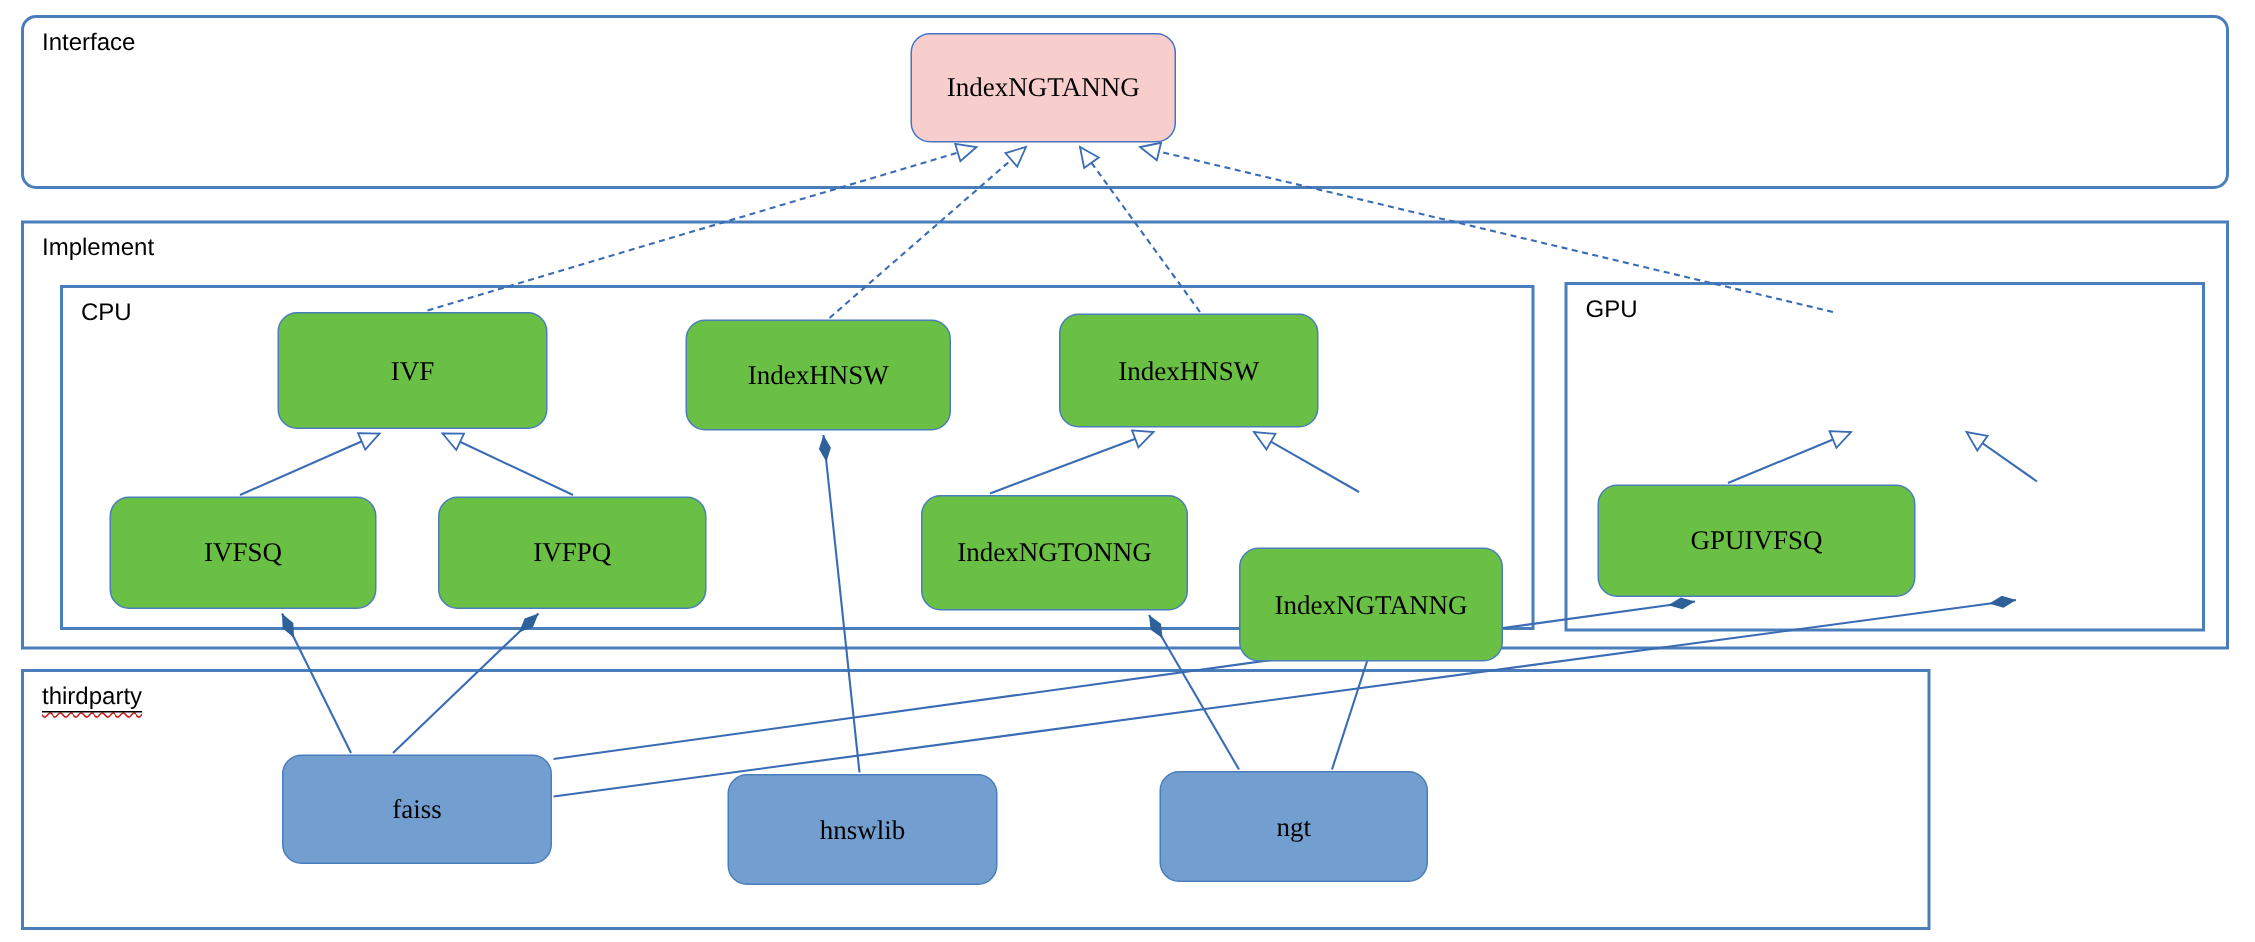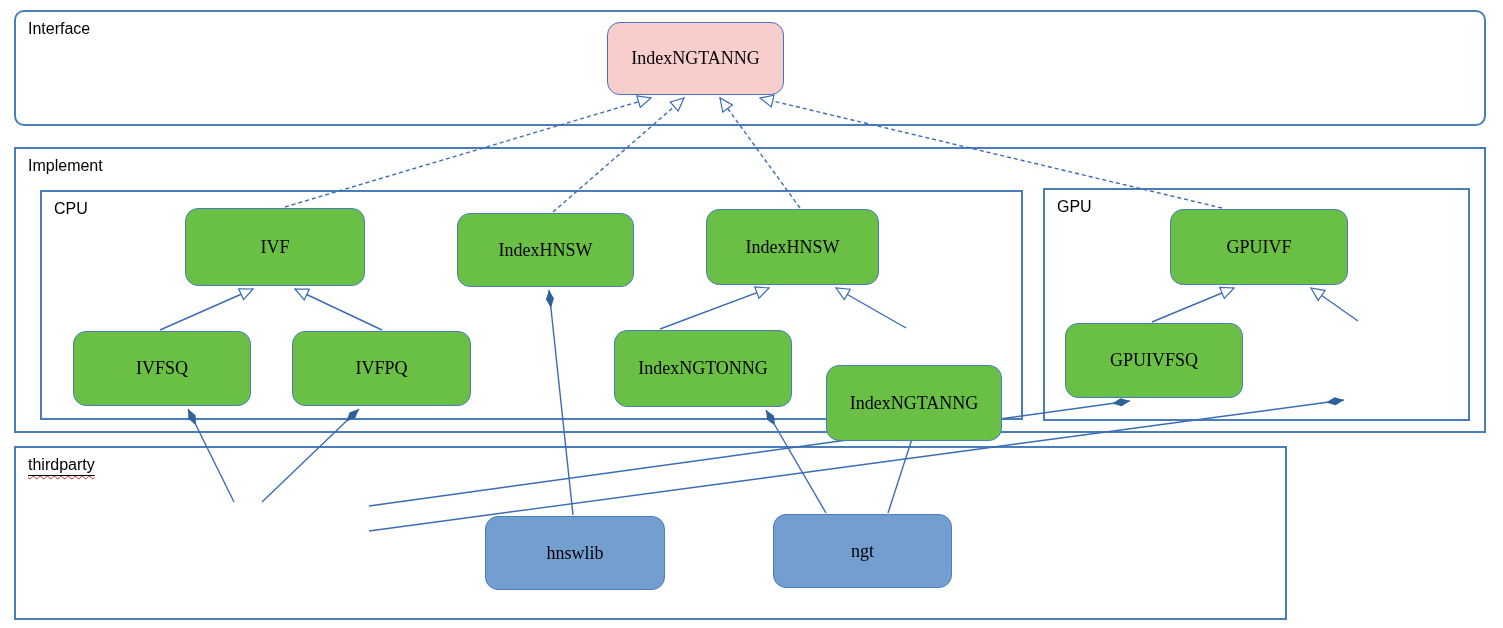--- a/index.html
+++ b/index.html
@@ -105,27 +105,27 @@
   <div class="node kind-class" style="left:292px;top:331px;width:179px;height:75px;">
     <span>IVFPQ</span>
   </div>
   <div class="node kind-class" style="left:614px;top:330px;width:178px;height:77px;">
     <span>IndexNGTONNG</span>
   </div>
   <div class="node kind-class" style="left:826px;top:329px;width:176px;height:76px;margin-top:36px;">
     <span>IndexNGTANNG</span>
   </div>
 
-  <div class="node kind-class" style="left:1170px;top:209px;width:178px;height:76px;">
-    <span>GPUIVF</span>
-  </div>
-  <div class="node kind-class" style="left:1065px;top:323px;width:178px;height:75px;">
+  <div class="node kind-class" style="left:1065px;top:323px;width:212px;height:75px;">
     <span>GPUIVFSQ</span>
   </div>
 
+  <div class="node kind-thirdparty" style="left:188px;top:503px;width:180px;height:73px;">
+    <span>faiss</span>
+  </div>
   <div class="node kind-thirdparty" style="left:485px;top:516px;width:180px;height:74px;">
     <span>hnswlib</span>
   </div>
   <div class="node kind-thirdparty" style="left:773px;top:514px;width:179px;height:74px;">
     <span>ngt</span>
   </div>
 
 </div>
 
 </body></html>

